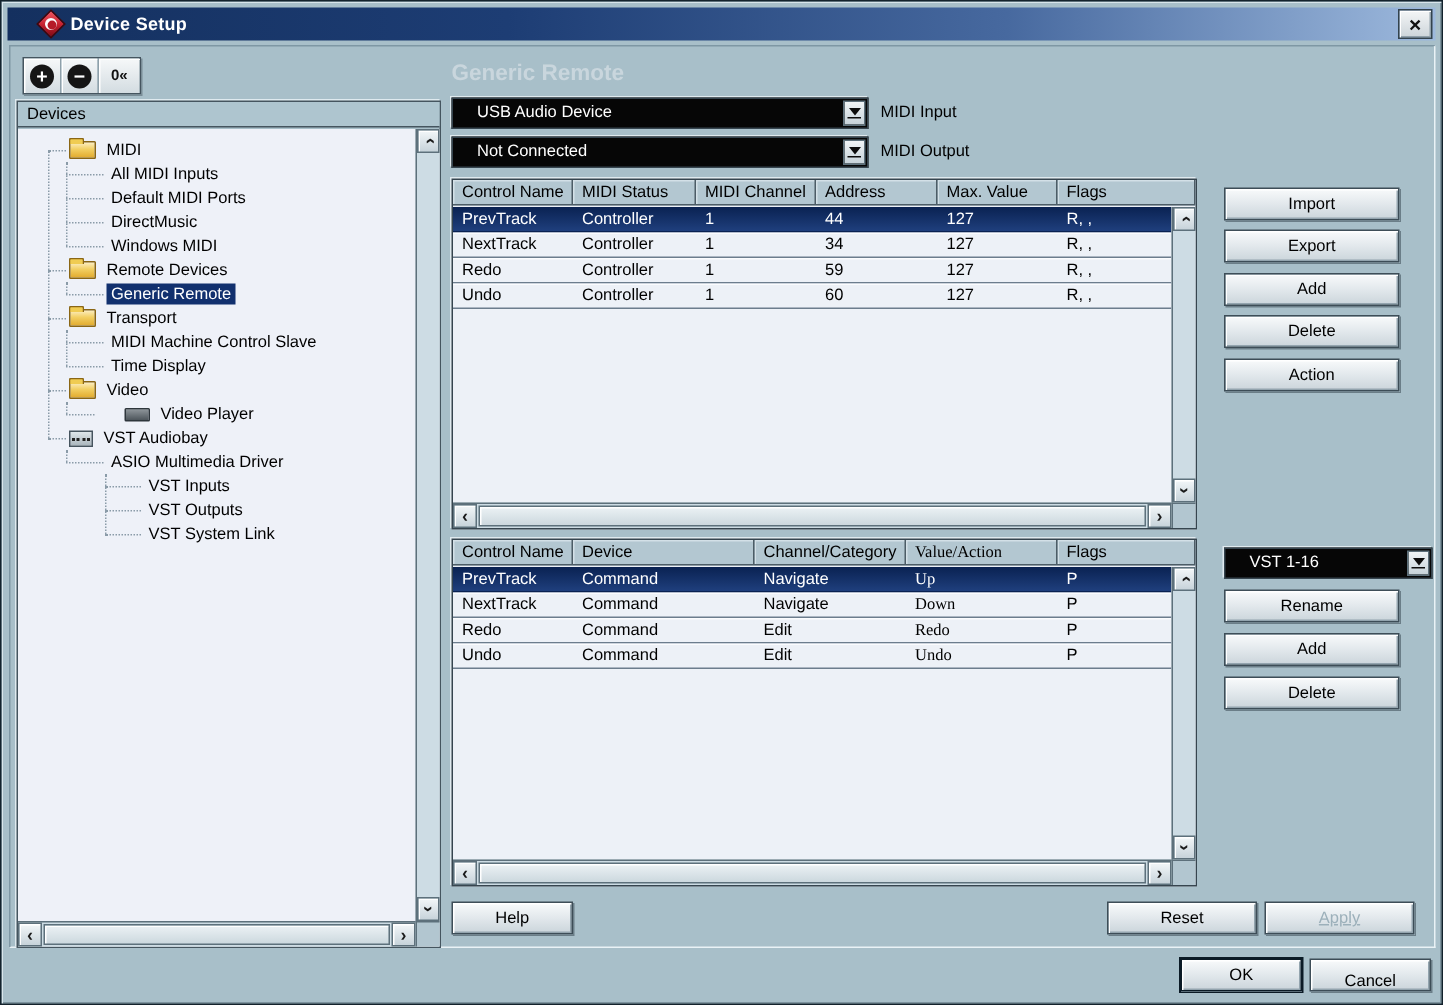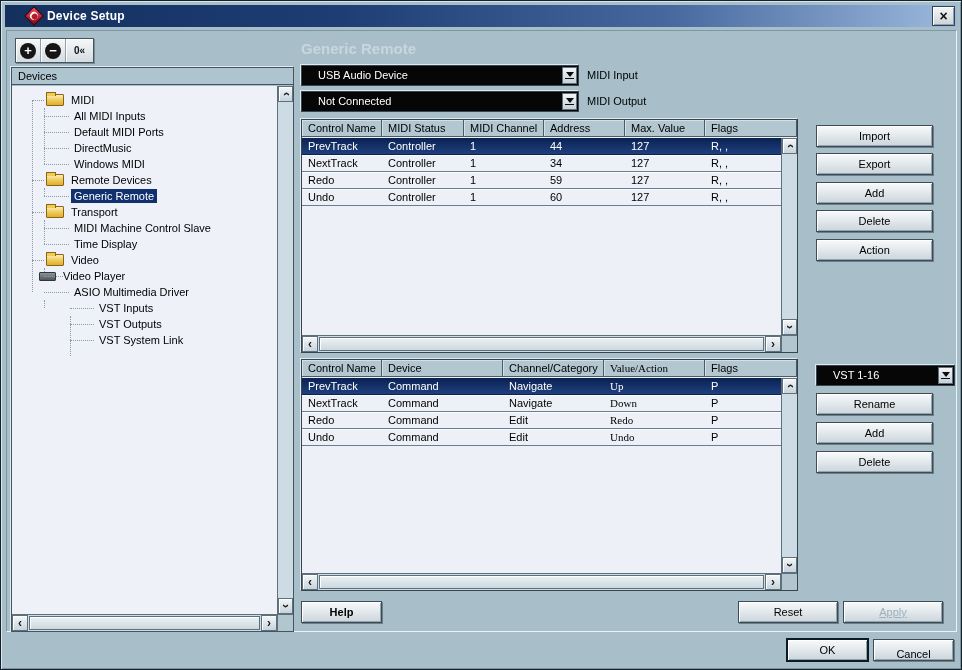--- a/index.html
+++ b/index.html
@@ -47,21 +47,21 @@
   
   .devpanel{position:absolute;left:10px;top:66px;width:283px;height:565px;
     border:1px solid #45555f;box-shadow:-1px -1px 0 #dfeaef;}
   .devpanel-header{height:17px;background:#aec5cf;border-bottom:1px solid #45555f;
     font-size:11px;color:#000;padding:2px 0 0 6px;}
   .devpanel-body{position:absolute;top:18px;left:0;right:0;bottom:0;background:#eef1f8;text-align:center;}
   .tree{position:absolute;left:0;top:0;right:16px;bottom:17px;overflow:hidden;padding-top:6px;}
   .tree-item{position:relative;height:16px;display:flex;align-items:center;font-size:11px;color:#000;white-space:nowrap;}
   .lvl1{padding-left:34px;}
   .lvl2{padding-left:59px;}
-  .lvl2i{padding-left:27px;}
+  .lvl2i{padding-left:71px;}
   .lvl3{padding-left:84px;}
   .tree-item::before{content:'';position:absolute;top:8px;border-top:1px dotted #8a9ba8;}
   .lvl1::before{left:20px;width:12px;}
   .lvl2::before{left:32px;width:25px;}
   .lvl2i::before{left:32px;width:19px;}
   .lvl3::before{left:58px;width:24px;}
   .spine{position:absolute;width:0;border-left:1px dotted #8a9ba8;}
   .tree-label{padding:0 3px;line-height:14px;}
   .tree-label.selected{background:#11306e;color:#fff;}
   .tree-icon{display:none;flex:none;}
@@ -218,20 +218,24 @@
           <div class="tree-item lvl1">
             <span class="tree-icon icon-folder"></span>
             <span class="tree-label">Video</span>
           </div>
 
           <div class="tree-item lvl2i">
             <span class="tree-icon icon-video"></span>
             <span class="tree-label">Video Player</span>
           </div>
 
+          <div class="tree-item lvl1">
+            <span class="tree-icon icon-audiobay"></span>
+            <span class="tree-label">VST Audiobay</span>
+          </div>
 
           <div class="tree-item lvl2">
 
             <span class="tree-label">ASIO Multimedia Driver</span>
           </div>
 
           <div class="tree-item lvl3">
 
             <span class="tree-label">VST Inputs</span>
           </div>
@@ -430,21 +434,21 @@
   <div class="btn" style="left:815px;top:392px;width:117px;height:22px;">
       <span>Rename</span>
     </div>
   <div class="btn" style="left:815px;top:421px;width:117px;height:22px;">
       <span>Add</span>
     </div>
   <div class="btn" style="left:815px;top:450px;width:117px;height:22px;">
       <span>Delete</span>
     </div>
 
-  <div class="btn" style="left:300px;top:600px;width:81px;height:22px;font-weight:bold;">
+  <div class="btn" style="left:300px;top:600px;width:81px;height:22px;">
       <span>Help</span>
     </div>
   <div class="btn" style="left:737px;top:600px;width:100px;height:22px;">
       <span>Reset</span>
     </div>
   <div class="btn disabled" style="left:842px;top:600px;width:100px;height:22px;">
       <span>Apply</span>
     </div>
 
   <div class="btn default" style="left:786px;top:638px;width:81px;height:22px;">

